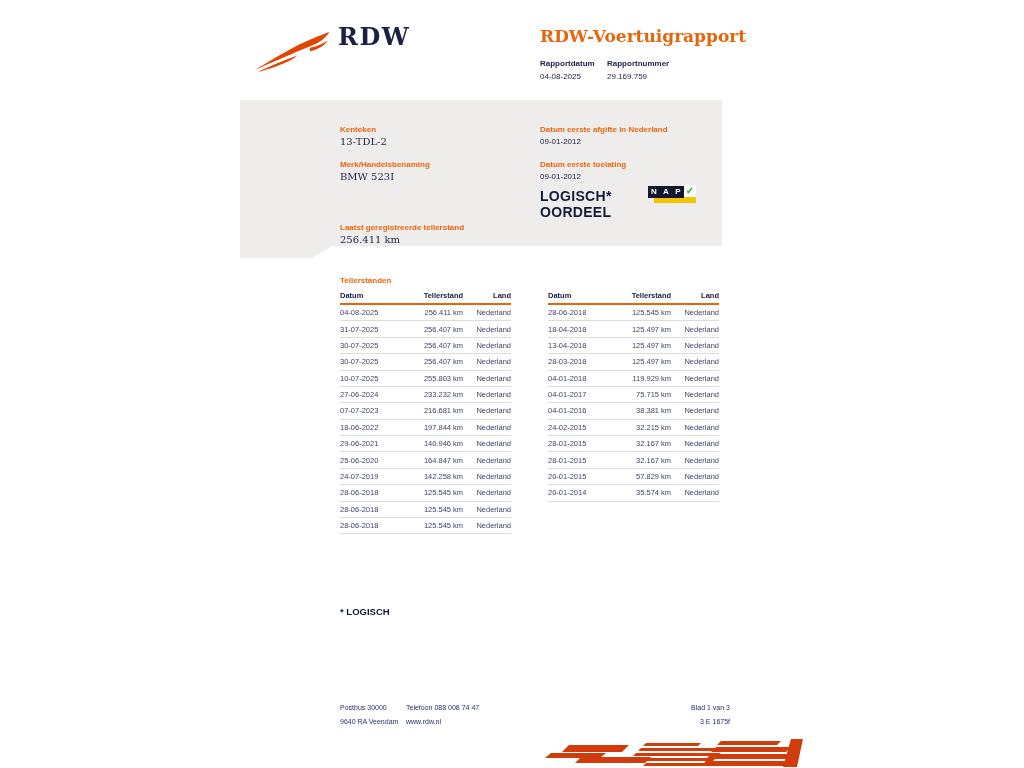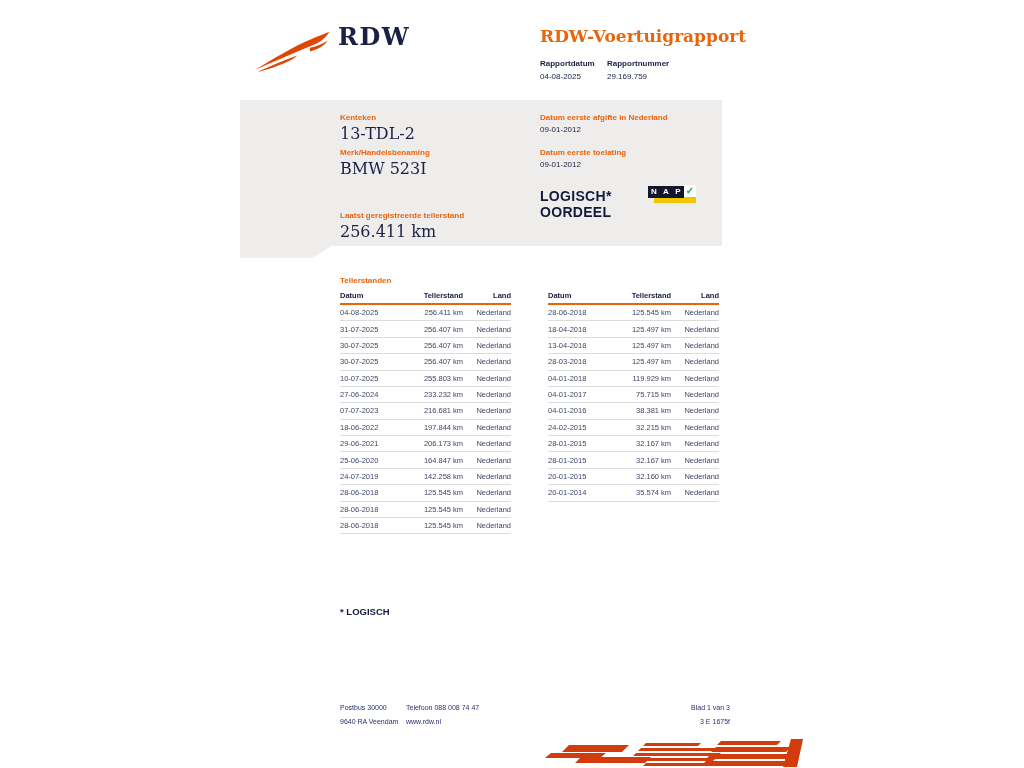--- a/index.html
+++ b/index.html
@@ -25,23 +25,23 @@
   .doc-title{position:absolute;left:540px;top:26px;font-family:"DejaVu Serif",serif;font-weight:bold;
              font-size:17px;color:var(--orange);}
   .meta{position:absolute;top:57px;font-size:8px;color:var(--navy);line-height:13px;}
   .meta .lbl{font-weight:bold;}
   .meta-date{left:540px;}
   .meta-number{left:607px;}
 
   
   .panel{position:absolute;left:240px;top:100px;width:482px;height:158px;background:var(--panel-gray);
          clip-path:polygon(0 0,100% 0,100% 146px,92px 146px,72px 158px,0 158px);}
-  .fld{position:absolute;font-size:8px;}
+  .fld{position:absolute;font-size:8px;margin-top:12px;}
   .fld .flbl{color:var(--orange);font-weight:bold;}
-  .fld .fval{color:var(--navy);font-family:"DejaVu Serif",serif;font-size:16px;margin-top:2px;}
+  .fld .fval{color:var(--navy);font-family:"DejaVu Serif",serif;font-size:10px;margin-top:2px;}
   .fld .fval-sm{color:var(--navy);font-size:8px;margin-top:3px;}
   .oordeel{position:absolute;left:300px;top:88px;font-size:14px;font-weight:bold;color:#131B3C;
            line-height:16px;letter-spacing:.3px;}
 
   
   .nap{position:absolute;left:408px;top:84px;width:50px;height:22px;}
   .nap .yellow{position:absolute;left:6px;top:7px;width:42px;height:12px;background:var(--nap-yellow);}
   .nap .sq{position:absolute;top:2px;width:12px;height:12px;background:#12172E;color:#fff;
            font-size:8px;font-weight:bold;text-align:center;line-height:12px;}
   .nap .sq1{left:0;} .nap .sq2{left:12px;} .nap .sq3{left:24px;}
@@ -172,21 +172,21 @@
           <td>216.681 km</td>
           <td>Nederland</td>
         </tr>
         <tr>
           <td>18-06-2022</td>
           <td>197.844 km</td>
           <td>Nederland</td>
         </tr>
         <tr>
           <td>29-06-2021</td>
-          <td>206.173 km</td>
+          <td>140.946 km</td>
           <td>Nederland</td>
         </tr>
         <tr>
           <td>25-06-2020</td>
           <td>164.847 km</td>
           <td>Nederland</td>
         </tr>
         <tr>
           <td>24-07-2019</td>
           <td>142.258 km</td>
@@ -264,21 +264,21 @@
           <td>32.167 km</td>
           <td>Nederland</td>
         </tr>
         <tr>
           <td>28-01-2015</td>
           <td>32.167 km</td>
           <td>Nederland</td>
         </tr>
         <tr>
           <td>20-01-2015</td>
-          <td>32.160 km</td>
+          <td>57.829 km</td>
           <td>Nederland</td>
         </tr>
         <tr>
           <td>20-01-2014</td>
           <td>35.574 km</td>
           <td>Nederland</td>
         </tr>
       </tbody>
   </table>
 

